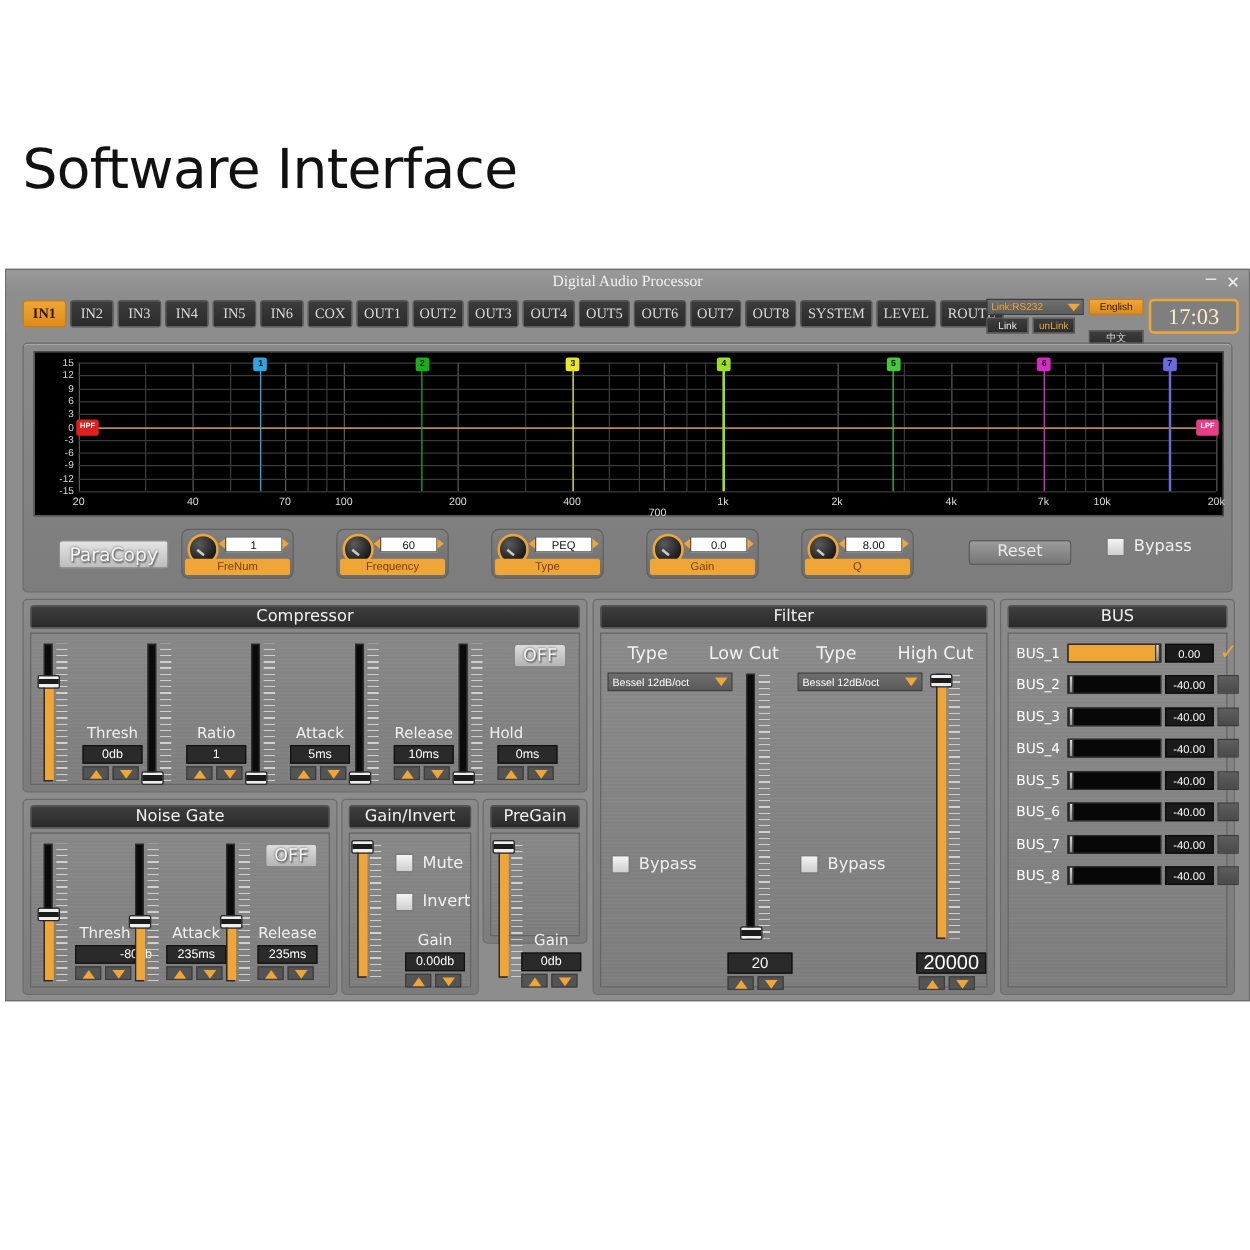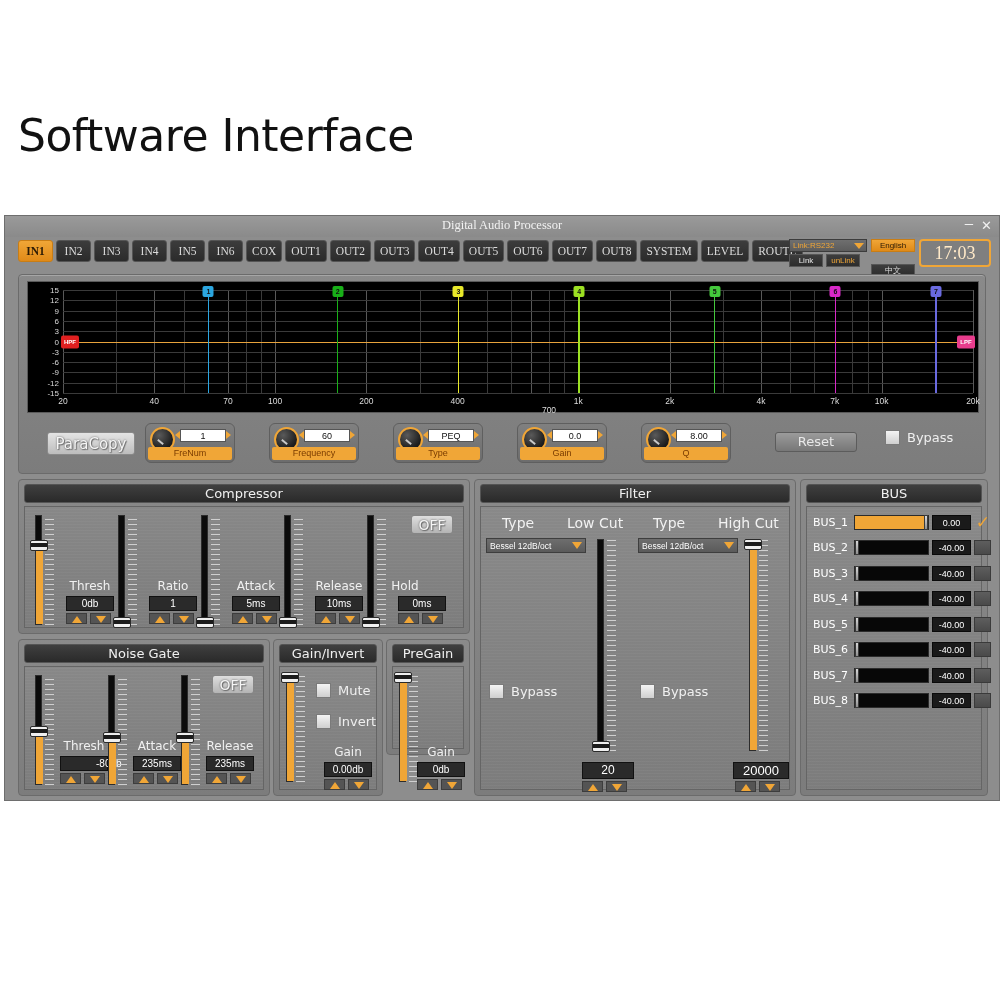--- a/index.html
+++ b/index.html
@@ -576,21 +576,21 @@
             <div class="cut-marker" style="background: rgb(224, 32, 32); top: 51.5px; left: -2px;">HPF</div>
             <div class="cut-marker" style="background: rgb(232, 60, 140); top: 51.5px; left: 894px;">LPF</div>
           </div>
         <div id="eq-xlabels">
             <div class="xlab" style="left: 0px;">20</div>
             <div class="xlab" style="left: 91.3124px;">40</div>
             <div class="xlab" style="left: 165.034px;">70</div>
             <div class="xlab" style="left: 212.021px;">100</div>
             <div class="xlab" style="left: 303.333px;">200</div>
             <div class="xlab" style="left: 394.646px;">400</div>
-            <div class="xlab" style="left: 486px; margin-top: 12px;">700</div>
+            <div class="xlab" style="left: 463px; margin-top: 12px;">700</div>
             <div class="xlab" style="left: 515.354px;">1k</div>
             <div class="xlab" style="left: 606.667px;">2k</div>
             <div class="xlab" style="left: 697.979px;">4k</div>
             <div class="xlab" style="left: 771.701px;">7k</div>
             <div class="xlab" style="left: 818.688px;">10k</div>
             <div class="xlab" style="left: 910px;">20k</div>
           </div>
         <div id="eq-ylabels">
             <div class="ylab" style="top: 0px;">15</div>
             <div class="ylab" style="top: 10.3px;">12</div>
@@ -861,21 +861,21 @@
         <div class="vtrack">
           <div class="vfill" id="hc-fill" style="height: 205.64px;"></div>
         </div>
         <div class="vticks"></div>
         <div class="vhandle" id="hc-handle" style="bottom: 200.64px;"></div>
       </div>
       <div style="position:absolute; left:159px; top:177px; display:flex; align-items:center; gap:7px;">
         <div class="chk"></div>
         <div class="chk-label">Bypass</div>
       </div>
-      <div class="numbox" style="left:252px; top:255px; width:56px; height:17px; font-size:13px; line-height:15px;">20000</div>
+      <div class="numbox" style="left:252px; top:255px; width:56px; height:17px; font-size:16px; line-height:15px;">20000</div>
       <div class="spinner" style="left:254px; top:274px;">
         <div class="spin-up"></div>
         <div class="spin-dn"></div>
       </div>
     </div>
   </div>
 
   <div class="panel" id="panel-bus" style="left:795px; top:263px; width:188px; height:317px;">
     <div class="panel-head">BUS</div>
     <div class="panel-body">

